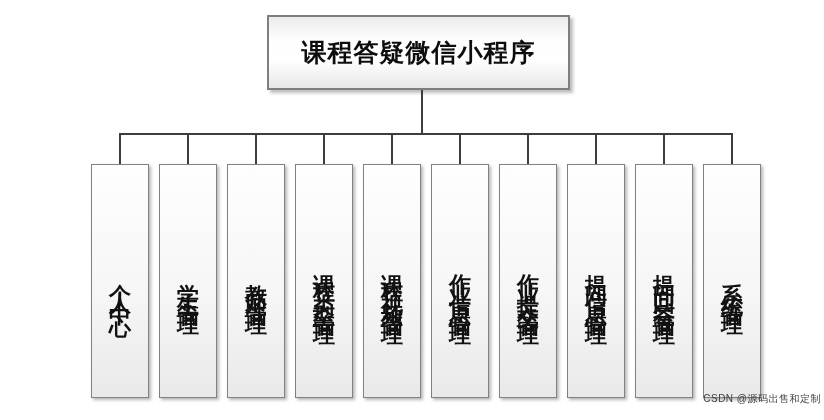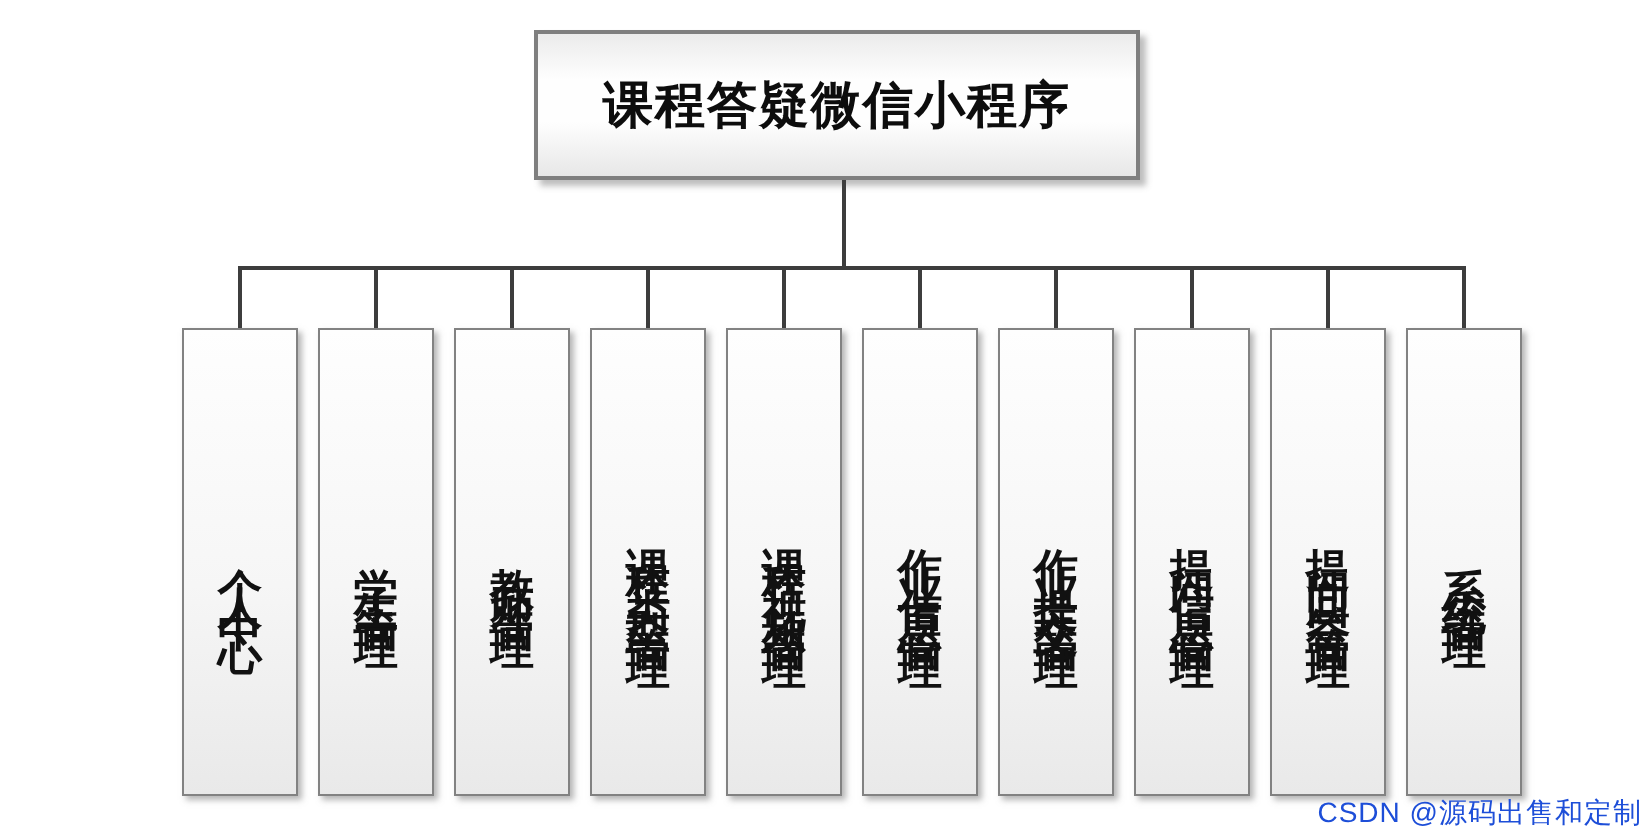--- a/index.html
+++ b/index.html
@@ -52,24 +52,24 @@
     font-size: 22px;
     font-weight: bold;
     color: #111111;
     letter-spacing: 10px;
     margin-bottom: -10px; 
     line-height: 1;
   }
   
   .watermark {
     position: absolute;
-    right: 3px; bottom: 4px;
-    font-size: 14px;
+    right: 3px; bottom: 14px;
+    font-size: 10px;
     letter-spacing: 0.5px;
-    color: #1d4ed8;
+    color: #404040;
     white-space: nowrap;
   }
 </style>
 </head>
 <body>
 
 <div class="stage">
 
   <div class="root-box">
     <span class="root-label">课程答疑微信小程序</span>

